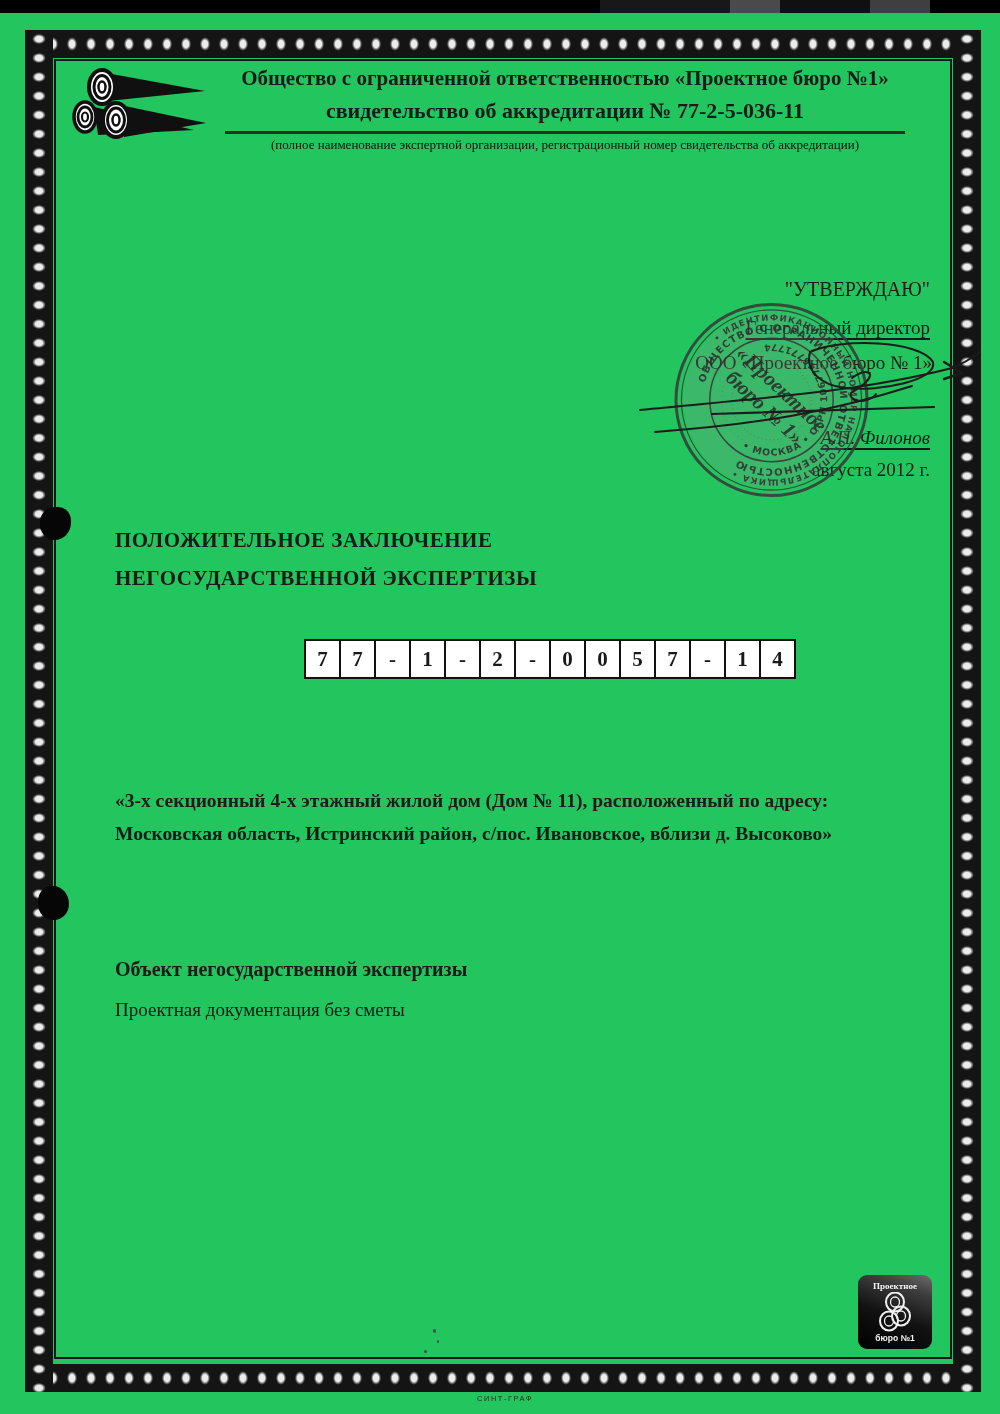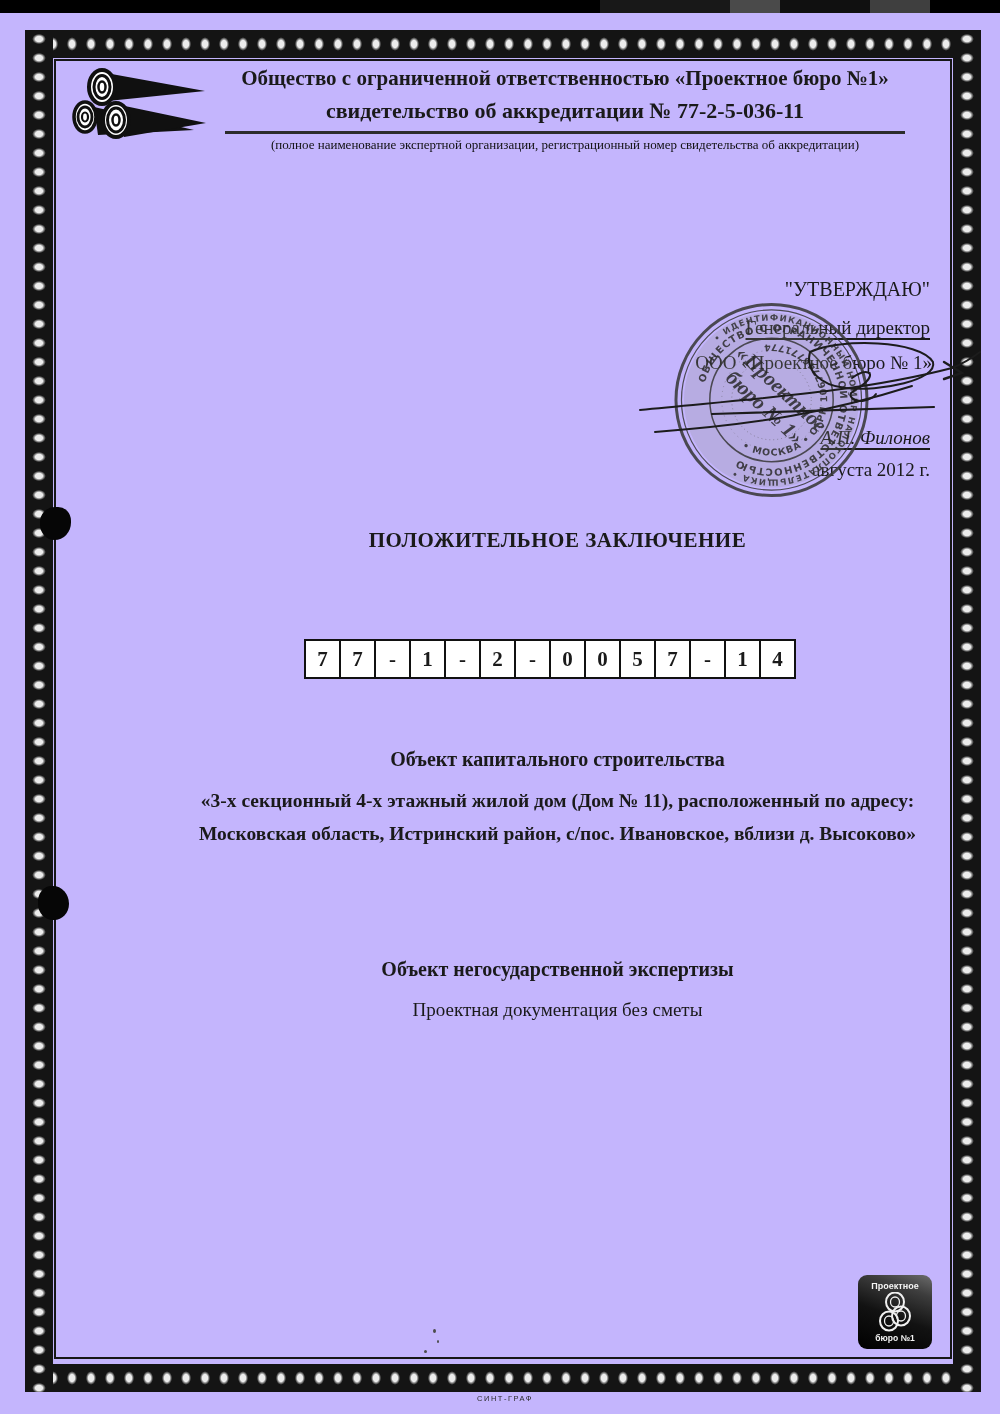--- a/index.html
+++ b/index.html
@@ -1,17 +1,17 @@
 <!DOCTYPE html>
 <html><head>
 <meta charset="utf-8">
 <style>
   html,body{margin:0;padding:0;background:#e8e8e8;}
   .page{
-    position:relative;width:1000px;height:1414px;background:#c4b5fd;
+    position:relative;width:1000px;height:1414px;background:#22c55e;
     font-family:"Liberation Serif","DejaVu Serif",serif;color:#1a1a1a;
     overflow:hidden;margin:0 auto;
   }
   
   .scan-band{position:absolute;left:0;top:0;width:1000px;height:13px;
     background:linear-gradient(90deg,#000 0 60%,#181818 60% 73%,#4a4a4a 73% 78%,#101010 78% 87%,#3f3f3f 87% 93%,#000 93%);}
   
   .strip{position:absolute;background-color:#141414;}
   .strip.h{height:28px;left:25px;width:956px;
     background-image:radial-gradient(ellipse 6px 8px at 9px 14px,#ececec 0 45%,#8a8a8a 62%,#141414 85%),
@@ -37,21 +37,21 @@
   .pos-approve-label{position:absolute;right:70px;top:278px;font-size:20px;}
   .pos-director{position:absolute;right:70px;top:317px;font-size:19px;}
   .pos-company{position:absolute;right:68px;top:352px;font-size:19px;}
   .pos-signer{position:absolute;right:70px;top:427px;font-size:19px;font-style:italic;}
   .pos-date{position:absolute;right:70px;top:459px;font-size:19px;}
 
   .stamp{position:absolute;left:672px;top:300px;opacity:.88;}
   .signature{position:absolute;left:600px;top:330px;}
 
   
-  .cc{position:absolute;left:115px;right:0;text-align:center;}
+  .cc{position:absolute;left:115px;right:0;text-align:left;}
   .title1{top:528px;font-size:21px;font-weight:bold;letter-spacing:.5px;}
   .title2{top:566px;font-size:21px;font-weight:bold;letter-spacing:.5px;}
 
   .code-row{position:absolute;left:304px;top:639px;display:flex;border:2.5px solid #111;background:#fff;}
   .code-cell{width:33px;height:36px;border-right:2px solid #111;display:flex;align-items:center;justify-content:center;
     font-size:21px;font-weight:bold;}
   .code-cell:last-child{border-right:none;}
 
   .obj-head{top:748px;font-size:20px;font-weight:bold;}
   .obj-l1{top:790px;font-size:19.5px;font-weight:bold;}
@@ -62,21 +62,21 @@
   
   .hole{position:absolute;background:#060606;}
   .hole.h1{left:40px;top:507px;width:31px;height:33px;border-radius:50% 44% 56% 50%;}
   .hole.h2{left:38px;top:886px;width:31px;height:34px;border-radius:46% 54% 50% 50%;}
 
   
   .corner-logo{position:absolute;left:858px;top:1275px;width:74px;height:74px;border-radius:9px;
     background:linear-gradient(200deg,#6c6c6c 0%,#3d3d3d 22%,#121212 55%,#000 100%);
     display:flex;flex-direction:column;align-items:center;justify-content:space-between;
     padding:6px 2px;box-sizing:border-box;}
-  .corner-logo .t{font-family:Liberation Sans, sans-serif;font-size:9px;font-weight:bold;color:#f4f4f4;}
+  .corner-logo .t{font-family:Liberation Serif, serif;font-size:9px;font-weight:bold;color:#f4f4f4;}
   .corner-logo .b{font-family:Liberation Sans, sans-serif;font-size:8.5px;font-weight:bold;color:#f4f4f4;}
 
   .printer-mark{position:absolute;left:420px;top:1394px;width:170px;text-align:center;
     font-family:"Liberation Sans","DejaVu Sans",sans-serif;font-size:7.5px;letter-spacing:1.5px;color:#2a2a2a;}
 
   .speck{position:absolute;background:#4c4c4c;border-radius:50%;}
   .sp1{left:433px;top:1329px;width:3px;height:4px;}
   .sp2{left:437px;top:1340px;width:2px;height:3px;}
   .sp3{left:424px;top:1350px;width:3px;height:3px;}
 
@@ -158,39 +158,39 @@
       <path d="M210 22 C240 8 320 10 333 32 C338 50 280 62 245 58 C220 55 205 40 210 22"></path>
       <path d="M40 80 C160 68 260 62 352 38 C362 34 372 28 380 22"></path>
       <path d="M55 102 C160 94 230 82 312 56"></path>
       <path d="M252 48 C266 38 276 42 266 52 C258 60 246 62 252 68 C258 74 272 70 276 64"></path>
       <path d="M112 84 L334 77" stroke-width="2.2"></path>
       <path d="M344 32 L362 43 L344 49" stroke-width="2.4"></path>
     </g>
   </svg>
 
   <div class="cc title1">ПОЛОЖИТЕЛЬНОЕ ЗАКЛЮЧЕНИЕ</div>
+  <div class="cc title2">НЕГОСУДАРСТВЕННОЙ ЭКСПЕРТИЗЫ</div>
 
   <div class="code-row">
     <div class="code-cell">7</div>
     <div class="code-cell">7</div>
     <div class="code-cell">-</div>
     <div class="code-cell">1</div>
     <div class="code-cell">-</div>
     <div class="code-cell">2</div>
     <div class="code-cell">-</div>
     <div class="code-cell">0</div>
     <div class="code-cell">0</div>
     <div class="code-cell">5</div>
     <div class="code-cell">7</div>
     <div class="code-cell">-</div>
     <div class="code-cell">1</div>
     <div class="code-cell">4</div>
   </div>
 
-  <div class="cc obj-head">Объект капитального строительства</div>
   <div class="cc obj-l1">«3-х секционный 4-х этажный жилой дом (Дом № 11), расположенный по адресу:</div>
   <div class="cc obj-l2">Московская область, Истринский район, с/пос. Ивановское, вблизи д. Высоково»</div>
 
   <div class="cc exp-head">Объект негосударственной экспертизы</div>
   <div class="cc exp-val">Проектная документация без сметы</div>
 
   <div class="hole h1"></div>
   <div class="hole h2"></div>
 
   <div class="corner-logo">

